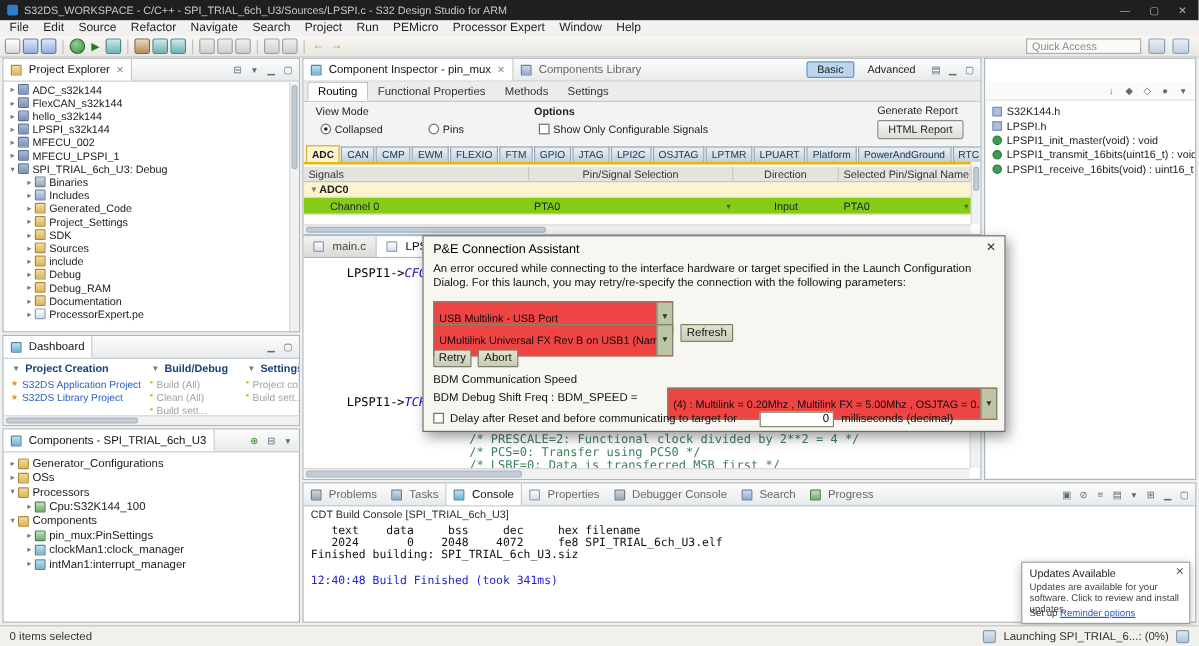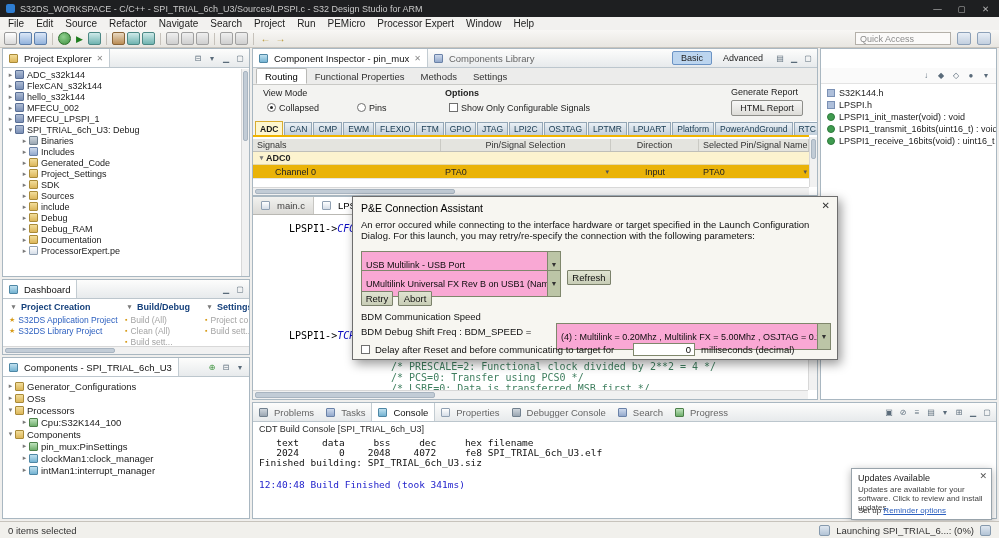--- a/index.html
+++ b/index.html
@@ -76,21 +76,21 @@
   .chk{width:9px;height:9px;border:1px solid #6f6f6f;background:#fff;display:inline-block;margin-right:3px;vertical-align:-1px;flex:none}
   .btn{display:inline-flex;align-items:center;justify-content:center;background:linear-gradient(#f7f7f6,#dddcd8);border:1px solid #8e8e8a;border-radius:2px;font-size:9px;color:#222}
   .ptabs{position:absolute;left:0;top:72px;right:8px;height:16px;display:flex;align-items:flex-end;border-bottom:2px solid #f0b400;background:#f3f3f1;padding-left:2px}
   .ptab{display:flex;align-items:center;height:13px;padding:0 4px;font-size:8.5px;color:#17394f;background:linear-gradient(#eaf0f5,#c1cedA);border:1px solid #93a6b6;border-bottom:none;margin-right:1px;white-space:nowrap}
   .ptab.sel{background:#fdf6cf;border-color:#d8ac30;font-weight:bold;color:#1a1a1a;height:14px}
   .ptab-more{margin-left:auto;font-size:9px;color:#555;padding:0 3px}
   .thead,.tdata{position:absolute;left:0;right:8px;display:grid;grid-template-columns:188px 170px 88px 1fr;font-size:9px}
   .thead{top:90px;height:13px;background:#e4e4df;border-bottom:1px solid #bfbfb9;color:#333}
   .thead>div{display:flex;align-items:center;padding:0 4px;border-right:1px solid #cacac4;overflow:hidden;white-space:nowrap}
   .tgroup{position:absolute;left:0;right:8px;top:103px;height:13px;background:#fcf3cf;border-bottom:1px solid #e3d8ab;display:flex;align-items:center;font-weight:bold;font-size:9px;color:#222;padding-left:4px}
-  .tdata{top:116px;height:14px;background:#eab308;border-bottom:1px solid #e6e6e3;color:#222}
+  .tdata{top:116px;height:14px;background:#84cc16;border-bottom:1px solid #e6e6e3;color:#222}
   .tdata>div{display:flex;align-items:center;padding:0 4px;position:relative;overflow:hidden;white-space:nowrap}
   .dd{position:absolute;right:2px;font-size:7px;color:#555}
 
   
   .etabs{position:absolute;left:0;top:0;right:0;height:18px;background:linear-gradient(#f2f2f0,#dbdad6);border-bottom:1px solid #b9b8b3;display:flex;align-items:stretch}
   .etab{display:flex;align-items:center;gap:4px;padding:0 8px;font-size:9.5px;color:#444;border-right:1px solid #c7c6c2;white-space:nowrap}
   .etab.sel{background:#fff;color:#000}
   .ecode{position:absolute;left:0;top:18px;right:9px;bottom:9px;background:#fff;overflow:hidden}
   .cl{position:absolute;font-family:"DejaVu Sans Mono","Liberation Mono",monospace;font-size:10px;white-space:pre;color:#000}
   .cfield{color:#0a0ac0;font-style:italic}
@@ -106,21 +106,21 @@
   .otoolbar{position:absolute;left:0;top:19px;right:0;height:16px;background:#fafafa;border-bottom:1px solid #e3e3e3;display:flex;align-items:center;justify-content:flex-end;gap:3px;padding-right:4px}
   .orow{display:flex;align-items:center;height:12px;font-size:9px;color:#222;white-space:nowrap;overflow:hidden;padding-left:6px}
   .f-ico{width:8px;height:8px;border-radius:50%;background:#3f9b4f;border:1px solid #2e7a3b;margin-right:4px;flex:none}
   .i-ico{width:8px;height:8px;background:#aebfda;border:1px solid #7a90b4;margin-right:4px;flex:none}
 
   
   .dialog{position:absolute;left:352px;top:196px;width:486px;height:164px;background:#f7f6f1;border:1px solid #6e6e6e;box-shadow:3px 4px 10px rgba(0,0,0,.4);z-index:50;font-size:10px;color:#111}
   .dtitle{position:absolute;left:8px;top:5px;font-size:10.5px;color:#000}
   .dx{position:absolute;right:7px;top:3px;font-size:10px;color:#333}
   .dmsg{position:absolute;left:8px;top:23px;width:468px;font-size:9.5px;line-height:10.5px;color:#111}
-  .combo{position:absolute;height:27px;background:#f9a8d4;border:1px solid #7f876c;font-size:9px;display:flex;align-items:center;padding:0 16px 0 4px;white-space:nowrap;overflow:hidden;color:#0d0d0d}
+  .combo{position:absolute;height:27px;background:#ef4444;border:1px solid #7f876c;font-size:9px;display:flex;align-items:center;padding:0 16px 0 4px;white-space:nowrap;overflow:hidden;color:#0d0d0d}
   .combo .ca{position:absolute;right:0;top:0;bottom:0;width:13px;background:#bcc5a6;border-left:1px solid #7f876c;display:flex;align-items:center;justify-content:center;font-size:7px;color:#333}
   .dbtn{position:absolute;height:15px;background:linear-gradient(#e0e4d2,#c8cdb6);border:1px solid #7b816b;font-size:9.5px;display:flex;align-items:center;justify-content:center;border-radius:1px;color:#111}
   .dlbl{position:absolute;font-size:9.5px;color:#111;white-space:nowrap}
   .dinput{position:absolute;height:13px;background:#fff;border:1px solid #7f876c;font-size:9.5px;text-align:right;padding:0 3px;font-family:"Liberation Sans",sans-serif;color:#000}
 
   
   .updates{position:absolute;left:851px;top:468px;width:141px;height:52px;background:#fff;border:1px solid #98a3ab;box-shadow:0 2px 8px rgba(0,0,0,.3);z-index:60}
   .utitle{position:absolute;left:6px;top:4px;font-size:9px;color:#222}
   .ux{position:absolute;right:4px;top:2px;font-size:9px;color:#555}
   .ubody{position:absolute;left:6px;top:16px;width:130px;font-size:8px;line-height:9px;color:#444}
@@ -213,20 +213,25 @@
         </div>
       <div class="trow">
           <span class="tw">▸</span>
           <span class="ico ico-proj"></span>
           <span>FlexCAN_s32k144</span>
         </div>
       <div class="trow">
           <span class="tw">▸</span>
           <span class="ico ico-proj"></span>
           <span>hello_s32k144</span>
+        </div>
+      <div class="trow">
+          <span class="tw">▸</span>
+          <span class="ico ico-proj"></span>
+          <span>LPSPI_s32k144</span>
         </div>
       <div class="trow">
           <span class="tw">▸</span>
           <span class="ico ico-proj"></span>
           <span>MFECU_002</span>
         </div>
       <div class="trow">
           <span class="tw">▸</span>
           <span class="ico ico-proj"></span>
           <span>MFECU_LPSPI_1</span>

